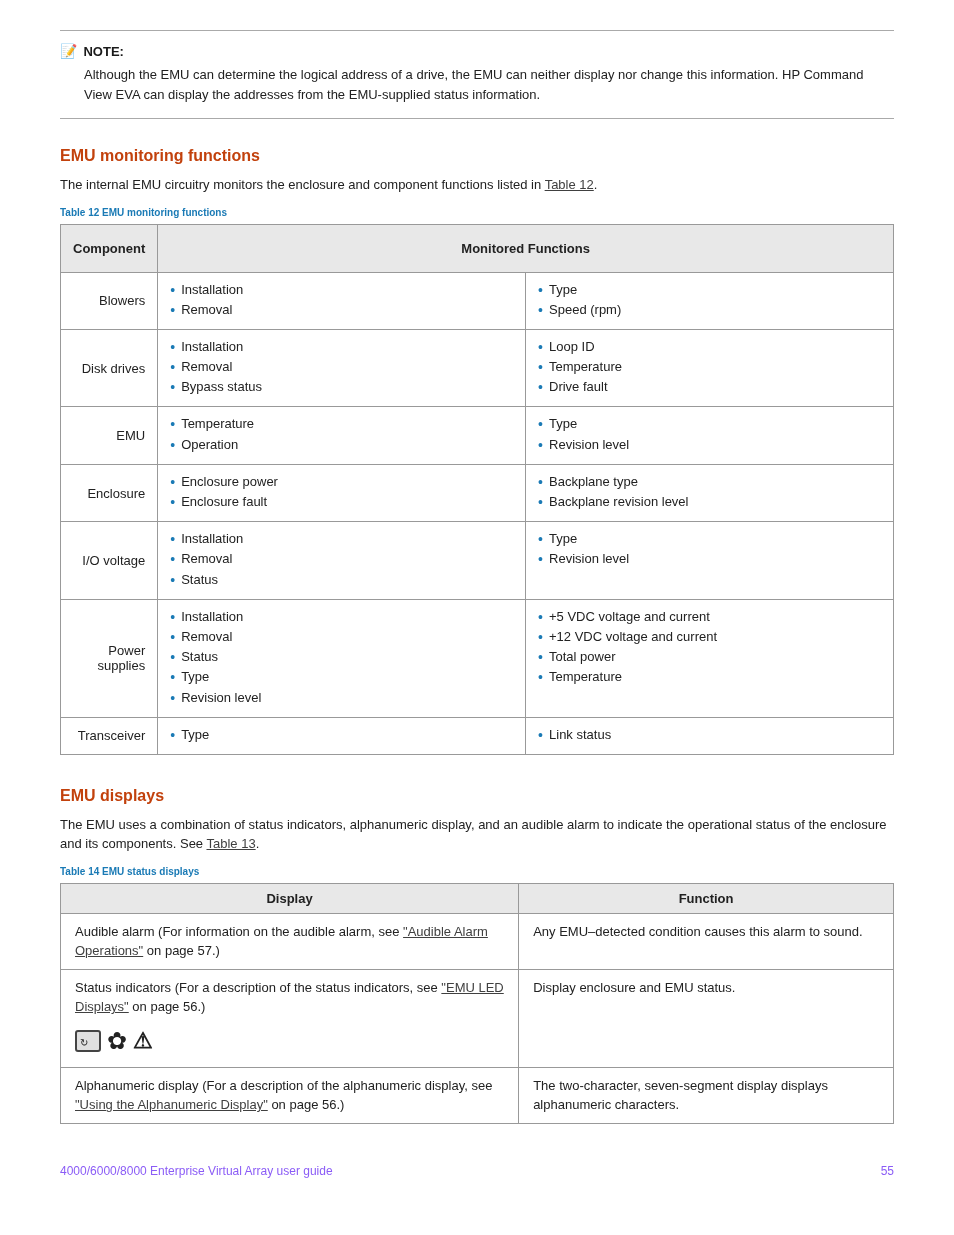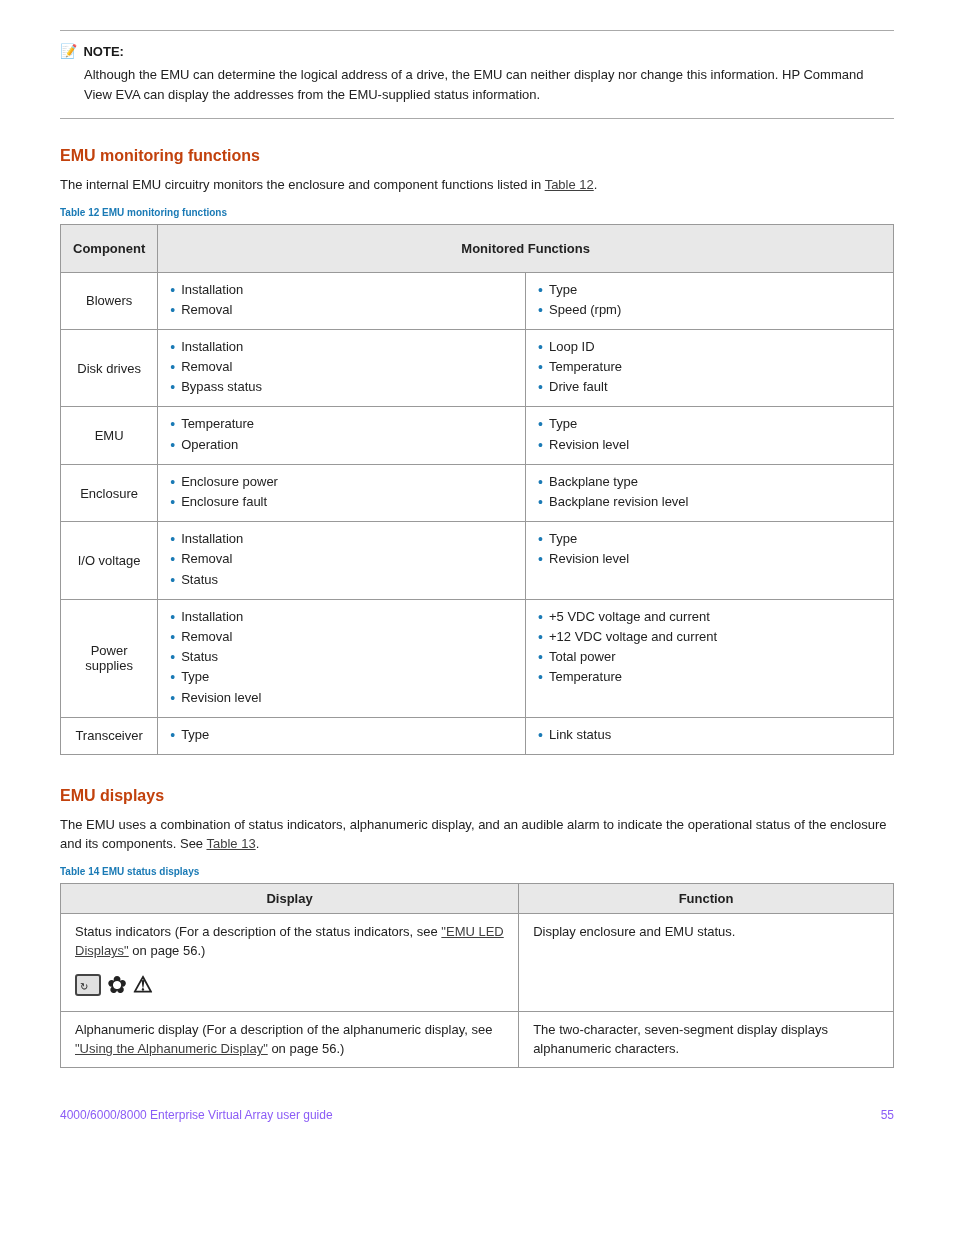--- a/index.html
+++ b/index.html
@@ -82,21 +82,21 @@
     }
     table.monitoring-table th.monitored-header {
       text-align: center;
     }
     table.monitoring-table td {
       border: 1px solid #999;
       padding: 8px 12px;
       vertical-align: top;
     }
     table.monitoring-table td.component-cell {
-      text-align: center;
+      text-align: right;
       width: 130px;
       vertical-align: middle;
       margin-left: 36px;
     }
     table.monitoring-table td.functions-cell {
       width: 50%;
     }
     .bullet-list {
       list-style: none;
       padding: 0;
@@ -326,20 +326,24 @@
   <div class="table-caption">Table 14 EMU status displays</div>
 
   <table class="displays-table">
     <thead>
       <tr>
         <th class="display-cell">Display</th>
         <th class="function-cell">Function</th>
       </tr>
     </thead>
     <tbody id="displays-tbody">
+    <tr>
+          <td class="display-cell"><span>Audible alarm (For information on the audible alarm, see </span><span class="link-blue">"Audible Alarm Operations"</span><span> on page 57.)</span></td>
+          <td class="function-cell">Any EMU–detected condition causes this alarm to sound.</td>
+        </tr>
         <tr>
           <td class="display-cell"><span>Status indicators (For a description of the status indicators, see </span><span class="link-blue">"EMU LED Displays"</span><span> on page 56.)</span><div class="led-icons">
       <span style="display:inline-block;width:26px;height:22px;border:2px solid #444;border-radius:3px;position:relative;overflow:hidden;background:#e0e0e0;">
         <span style="position:absolute;left:3px;top:3px;font-size:10px;">↻</span>
       </span>
       <span style="font-size:24px;">✿</span>
       <span style="font-size:22px;font-weight:bold;">⚠</span>
     </div></td>
           <td class="function-cell">Display enclosure and EMU status.</td>
         </tr>

